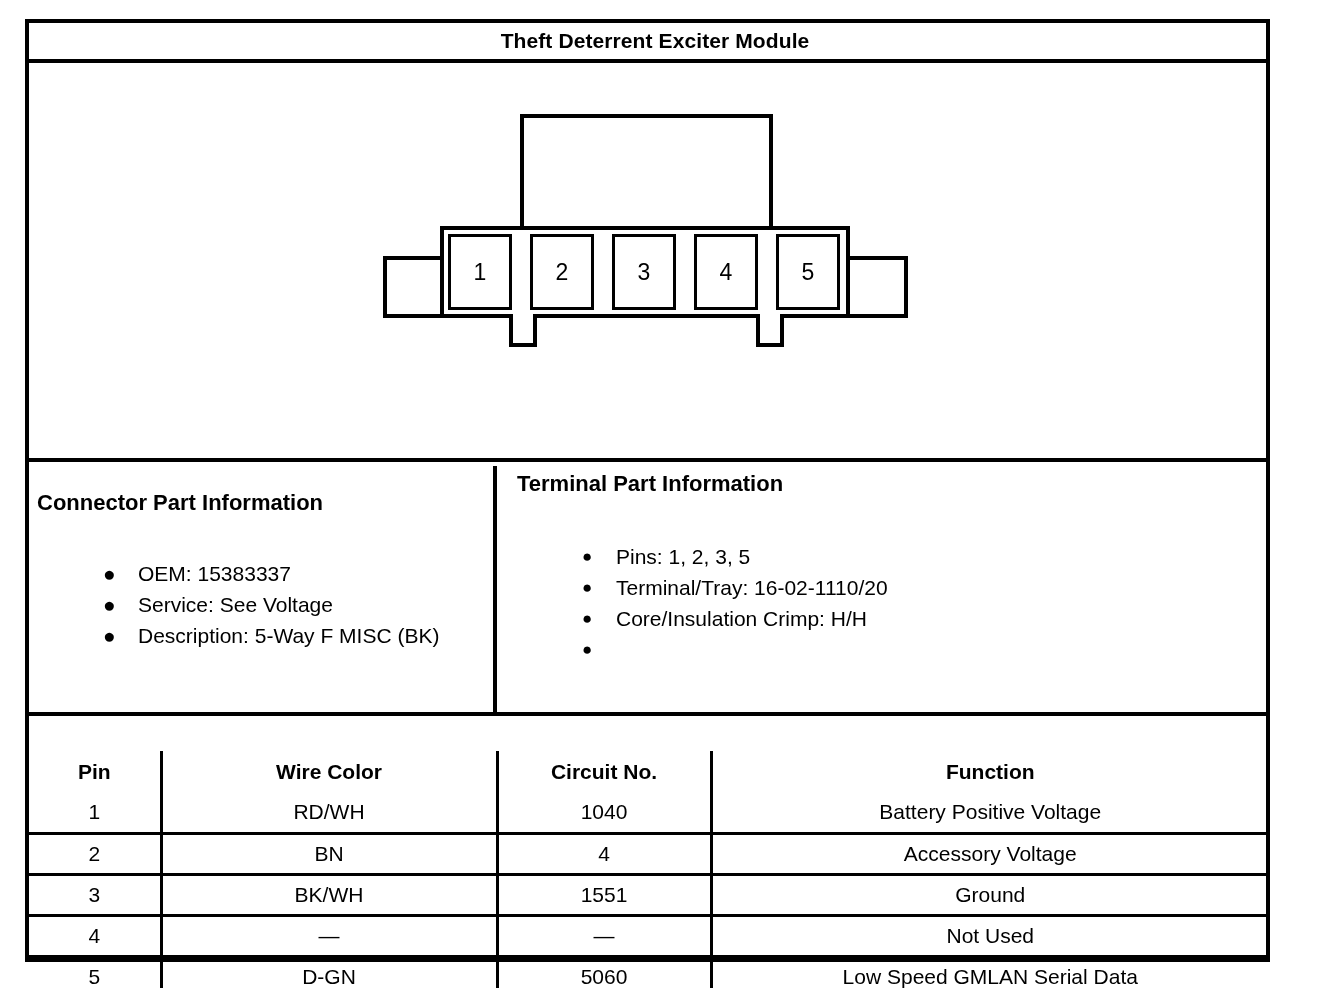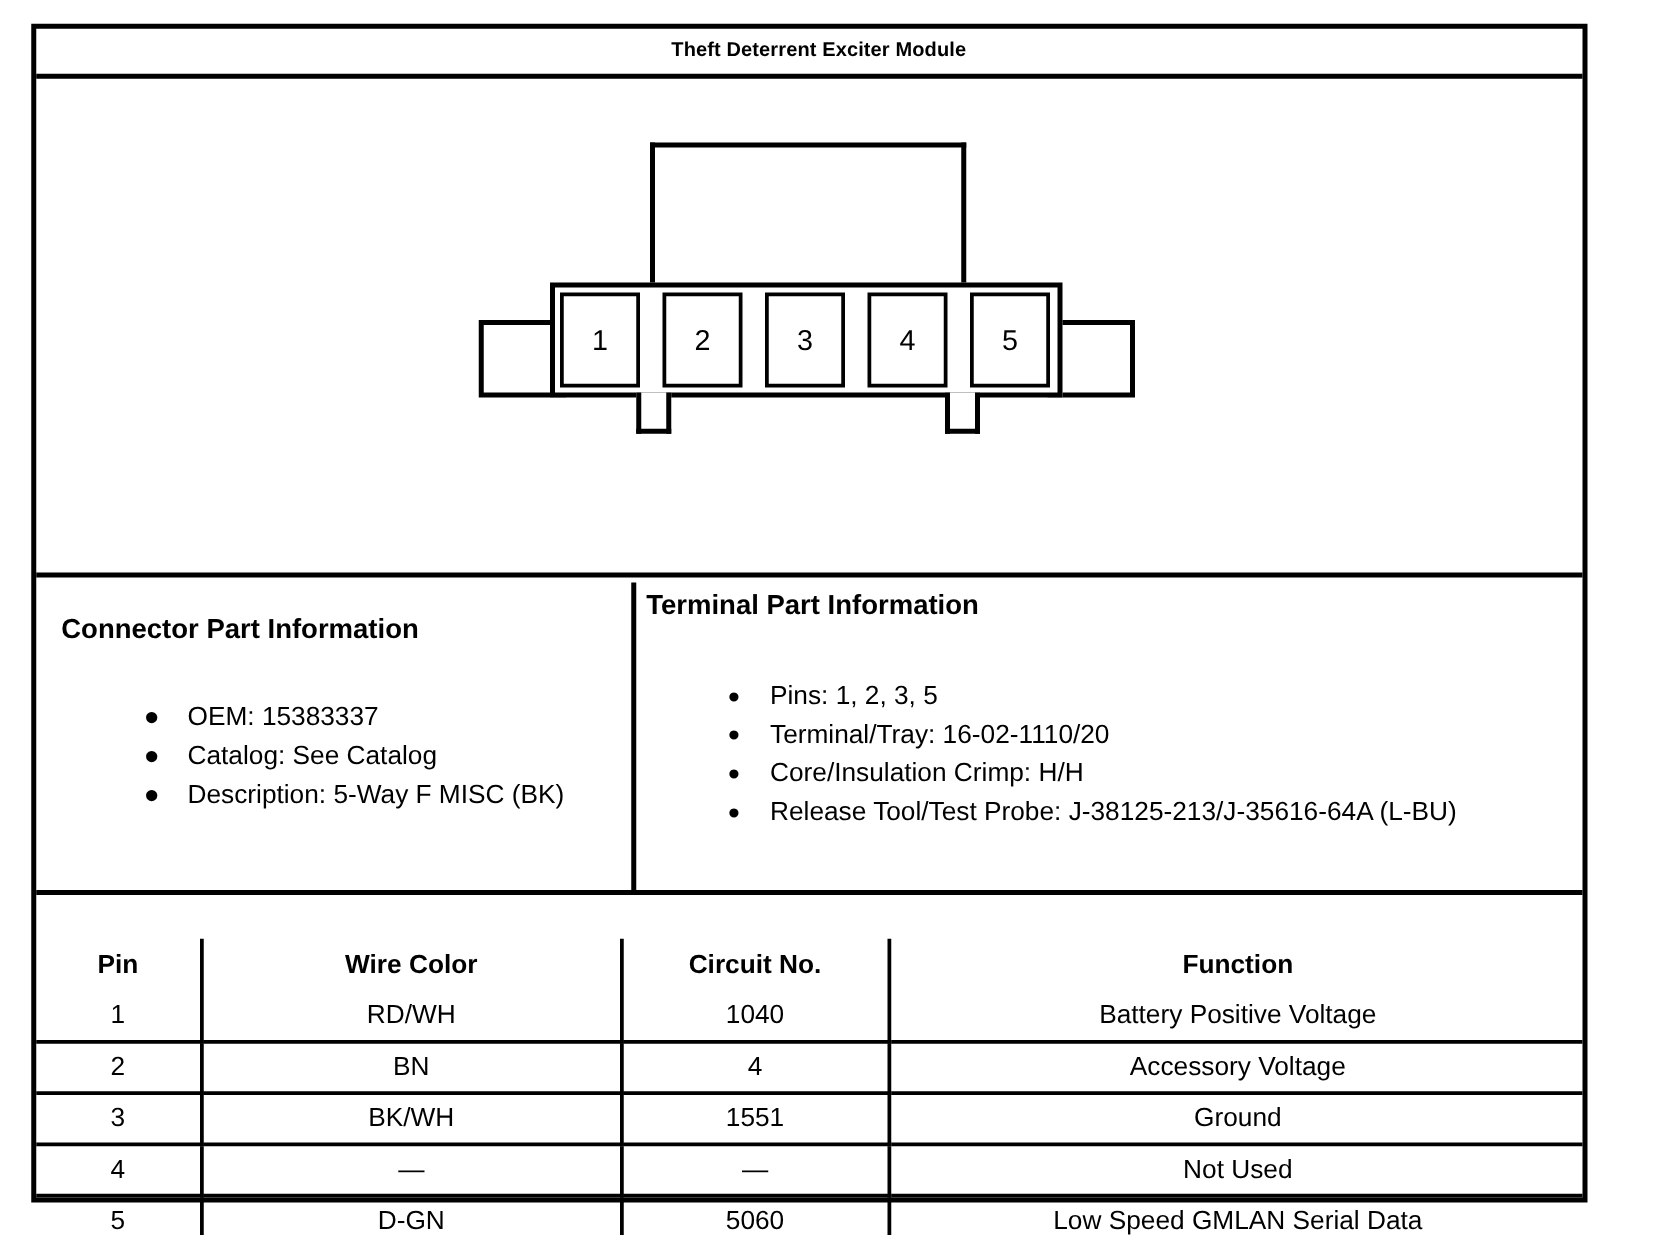--- a/index.html
+++ b/index.html
@@ -43,21 +43,21 @@
     top: 0;
     width: 100%;
     height: 40px;
     border-bottom: 4px solid #000;
     box-sizing: border-box;
     display: flex;
     align-items: center;
     justify-content: center;
   }
   .title-text {
-    font-size: 16px;
+    font-size: 21px;
     font-weight: bold;
     letter-spacing: 0.1px;
     margin-left: 15px;
   }
 
   
   .diagram-panel {
     position: absolute;
     left: 0;
     top: 40px;
@@ -163,21 +163,21 @@
     position: absolute;
     left: 0;
     top: 443px;
     width: 100%;
     height: 250px;
     border-bottom: 4px solid #000;
     box-sizing: border-box;
   }
   .info-left {
     position: absolute;
-    left: 12px;
+    left: 0;
     top: 0;
     width: 468px;
     height: 100%;
     border-right: 4px solid #000;
     box-sizing: border-box;
   }
   .info-right {
     position: absolute;
     left: 480px;
     top: 0;
@@ -292,32 +292,32 @@
         </div>
       </div>
     </div>
 
     <div class="info-row">
 
       <div class="info-left">
         <div class="info-heading">Connector Part Information</div>
         <ul class="info-list">
           <li><span class="bullet">●</span><span>OEM: 15383337</span></li>
-          <li><span class="bullet">●</span><span>Catalog: See Catalog</span></li>
+          <li><span class="bullet">●</span><span>Service: See Voltage</span></li>
           <li><span class="bullet">●</span><span>Description: 5-Way F MISC (BK)</span></li>
         </ul>
       </div>
 
       <div class="info-right">
         <div class="info-heading">Terminal Part Information</div>
         <ul class="info-list">
           <li><span class="bullet">●</span><span>Pins: 1, 2, 3, 5</span></li>
           <li><span class="bullet">●</span><span>Terminal/Tray: 16-02-1110/20</span></li>
           <li><span class="bullet">●</span><span>Core/Insulation Crimp: H/H</span></li>
-          <li><span class="bullet">●</span><span>Release Tool/Test Probe: J-38125-213/J-35616-64A (L-BU)</span></li>
+          <li><span class="bullet">●</span></li>
         </ul>
       </div>
 
     </div>
 
     <table class="pin-table">
       <thead>
         <tr>
           <th class="col-pin">Pin</th>
           <th class="col-wire">Wire Color</th>

